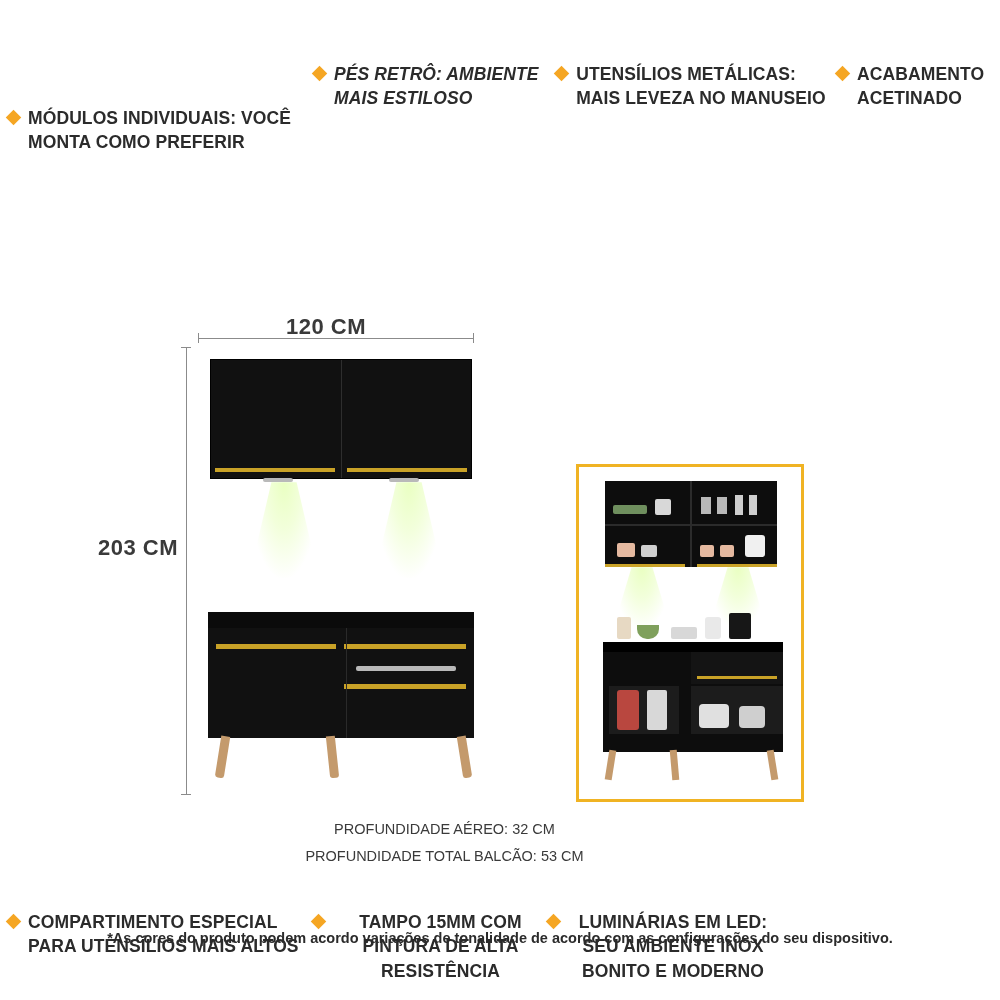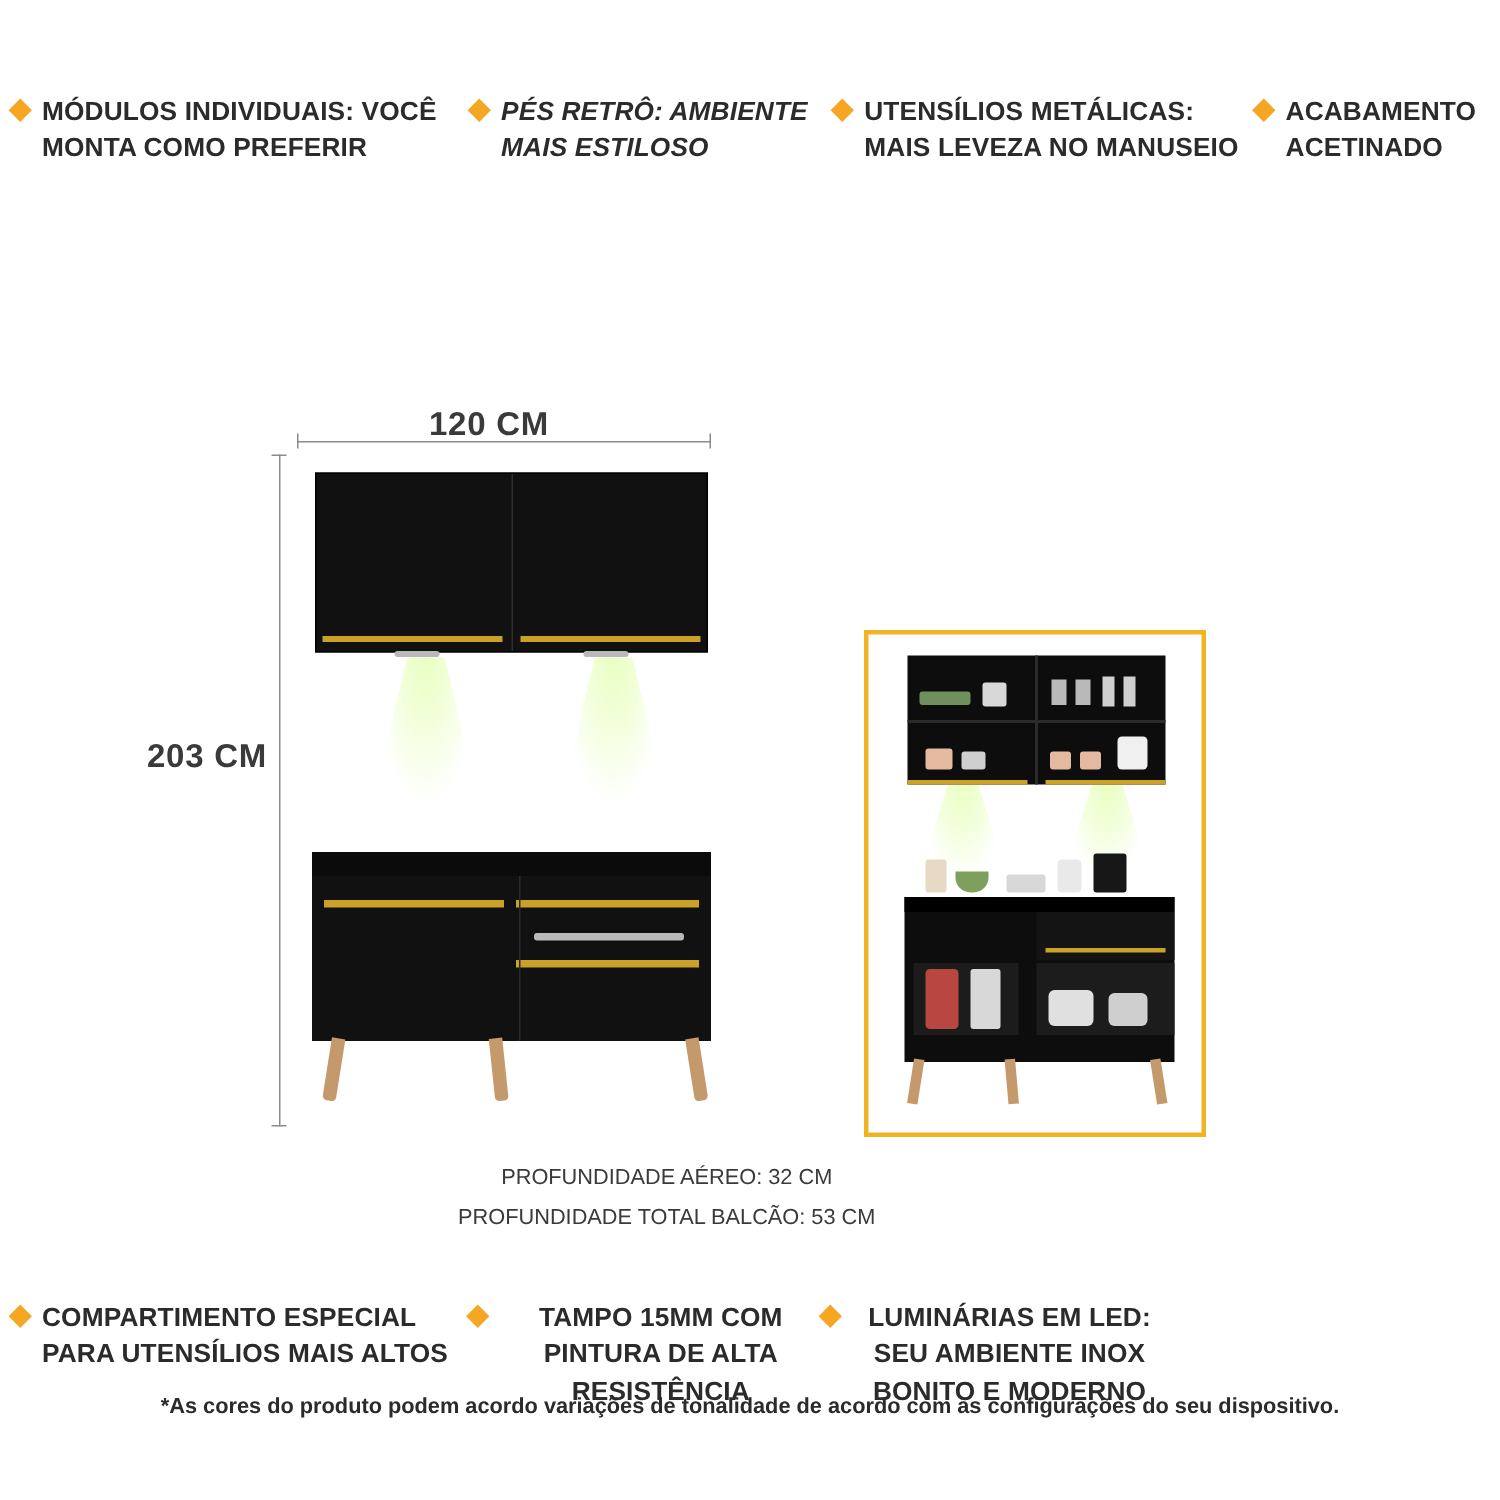--- a/index.html
+++ b/index.html
@@ -45,21 +45,21 @@
     margin-right: 9px;
   }
   .feature-text {
     font-size: 17.5px;
     font-weight: bold;
     line-height: 1.38;
     letter-spacing: 0.1px;
     color: #2b2b2b;
   }
   
-  .f-top-1 { width: 316px; }
+  .f-top-1 { width: 316px; margin-top: 44px; }
   .f-top-2 { width: 250px; font-style: italic; }
   .f-top-3 { width: 290px; }
   .f-top-4 { width: 160px; }
 
   .f-top-1 .feature-text { text-align: left; }
   .f-top-2 .feature-text { text-align: left; }
   .f-top-3 .feature-text { text-align: left; }
   .f-top-4 .feature-text { text-align: left; }
 
   

